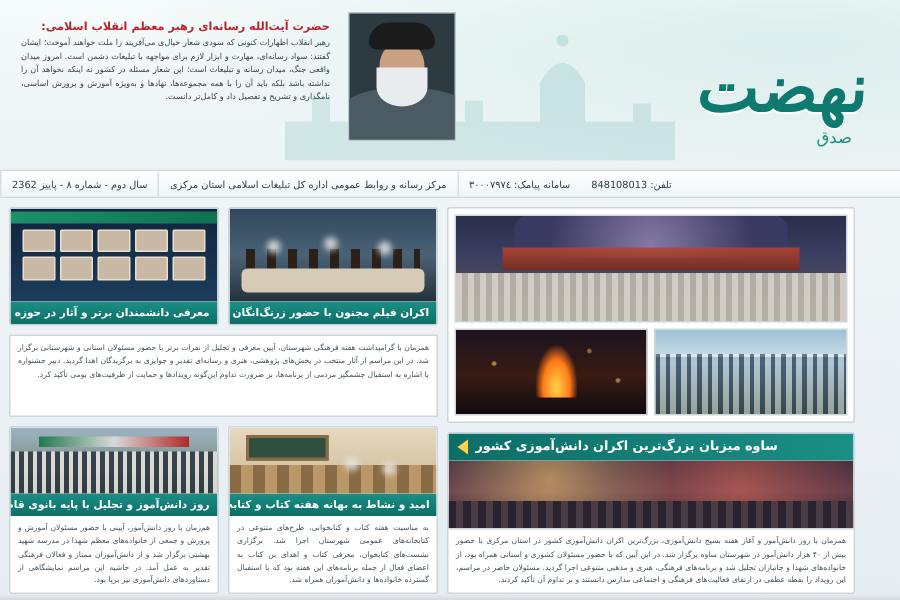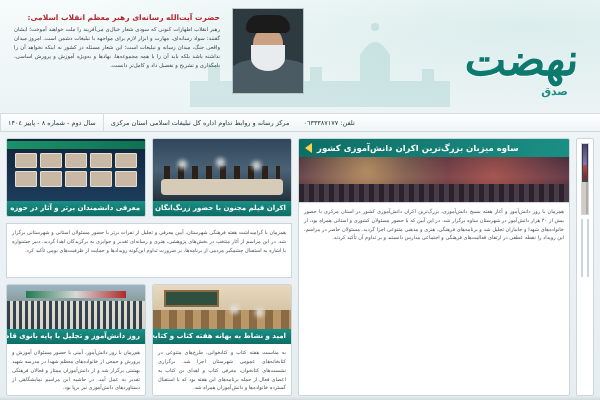--- a/index.html
+++ b/index.html
@@ -42,21 +42,21 @@
   }
   .logo-word {
     font-family: "DejaVu Serif", "Liberation Serif", serif;
     font-size: 44px; font-weight: 700; color: #0e7a6f;
     letter-spacing: -1px; line-height: 1;
     text-shadow: 0 1px 0 #ffffff;
     transform: skewX(-4deg);
   }
   .logo-sub {
     position: absolute; bottom: 16px; right: 24px;
-    font-size: 11px; color: #1d8f84; font-weight: bold;
+    font-size: 11px; color: #1d8f84; font-weight: normal;
   }
 
   .portrait {
     position: absolute; right: 296px; top: 8px;
     width: 72px; height: 86px;
     border: 1px solid #b9c6cb; background: #2d3a40;
     overflow: hidden;
   }
   .portrait .face {
     position: absolute; left: 50%; top: 18px; transform: translateX(-50%);
@@ -108,21 +108,21 @@
 
   
   .content {
     position: relative;
     height: 268px;
     padding: 6px 6px 4px 6px;
     display: flex; flex-direction: row-reverse;
     gap: 6px;
   }
   .col-right { width: 286px; display: flex; flex-direction: column; gap: 6px; }
-  .col-left  { width: 296px; display: flex; flex-direction: row; gap: 6px; }
+  .col-left  { width: 272px; display: flex; flex-direction: column; gap: 6px; }
 
   .card {
     background: #ffffff;
     border: 1px solid #cbd6db;
     border-radius: 2px;
     overflow: hidden;
     position: relative;
   }
   .photo { position: relative; overflow: hidden; }
   .cap {
@@ -296,23 +296,24 @@
       <div class="beard"></div>
       <div class="turban"></div>
     </div>
 
     <div class="quote-box">
       <div class="quote-title">حضرت آیت‌الله رسانه‌ای رهبر معظم انقلاب اسلامی:</div>
       <div class="quote-body">رهبر انقلاب اظهارات کنونی که سودی شعار خیال‌ی می‌آفریند را ملت خواهند آموخت؛ ایشان گفتند: سواد رسانه‌ای، مهارت و ابزار لازم برای مواجهه با تبلیغات دشمن است. امروز میدان واقعی جنگ، میدان رسانه و تبلیغات است؛ این شعار مسئله در کشور نه اینکه نخواهد آن را نداشته باشد بلکه باید آن را با همه مجموعه‌ها، نهادها و به‌ویژه آموزش و پرورش اساسی، نامگذاری و تشریح و تفصیل داد و کامل‌تر دانست.</div>
     </div>
 
     <div class="mast-strip">
-      <div>سال دوم - شماره ۸ - پاییز ۱۴۰٤</div>
-      <div>مرکز رسانه و روابط تداوم اداره کل تبلیغات اسلامی استان مرکزی</div>
-      <div>تلفن: ۰٦۳۳۳۸۷۱۷۷</div>
+      <div>سال دوم - شماره ۸ - پاییز 2362</div>
+      <div>مرکز رسانه و روابط عمومی اداره کل تبلیغات اسلامی استان مرکزی</div>
+      <div>سامانه پیامک: ۳۰۰۰۷۹۷٤</div>
+      <div>تلفن: 848108013</div>
     </div>
   </div>
 
   <div class="content">
 
     <div class="col-right">
 
       <div class="row2">
 
         <div class="card">

